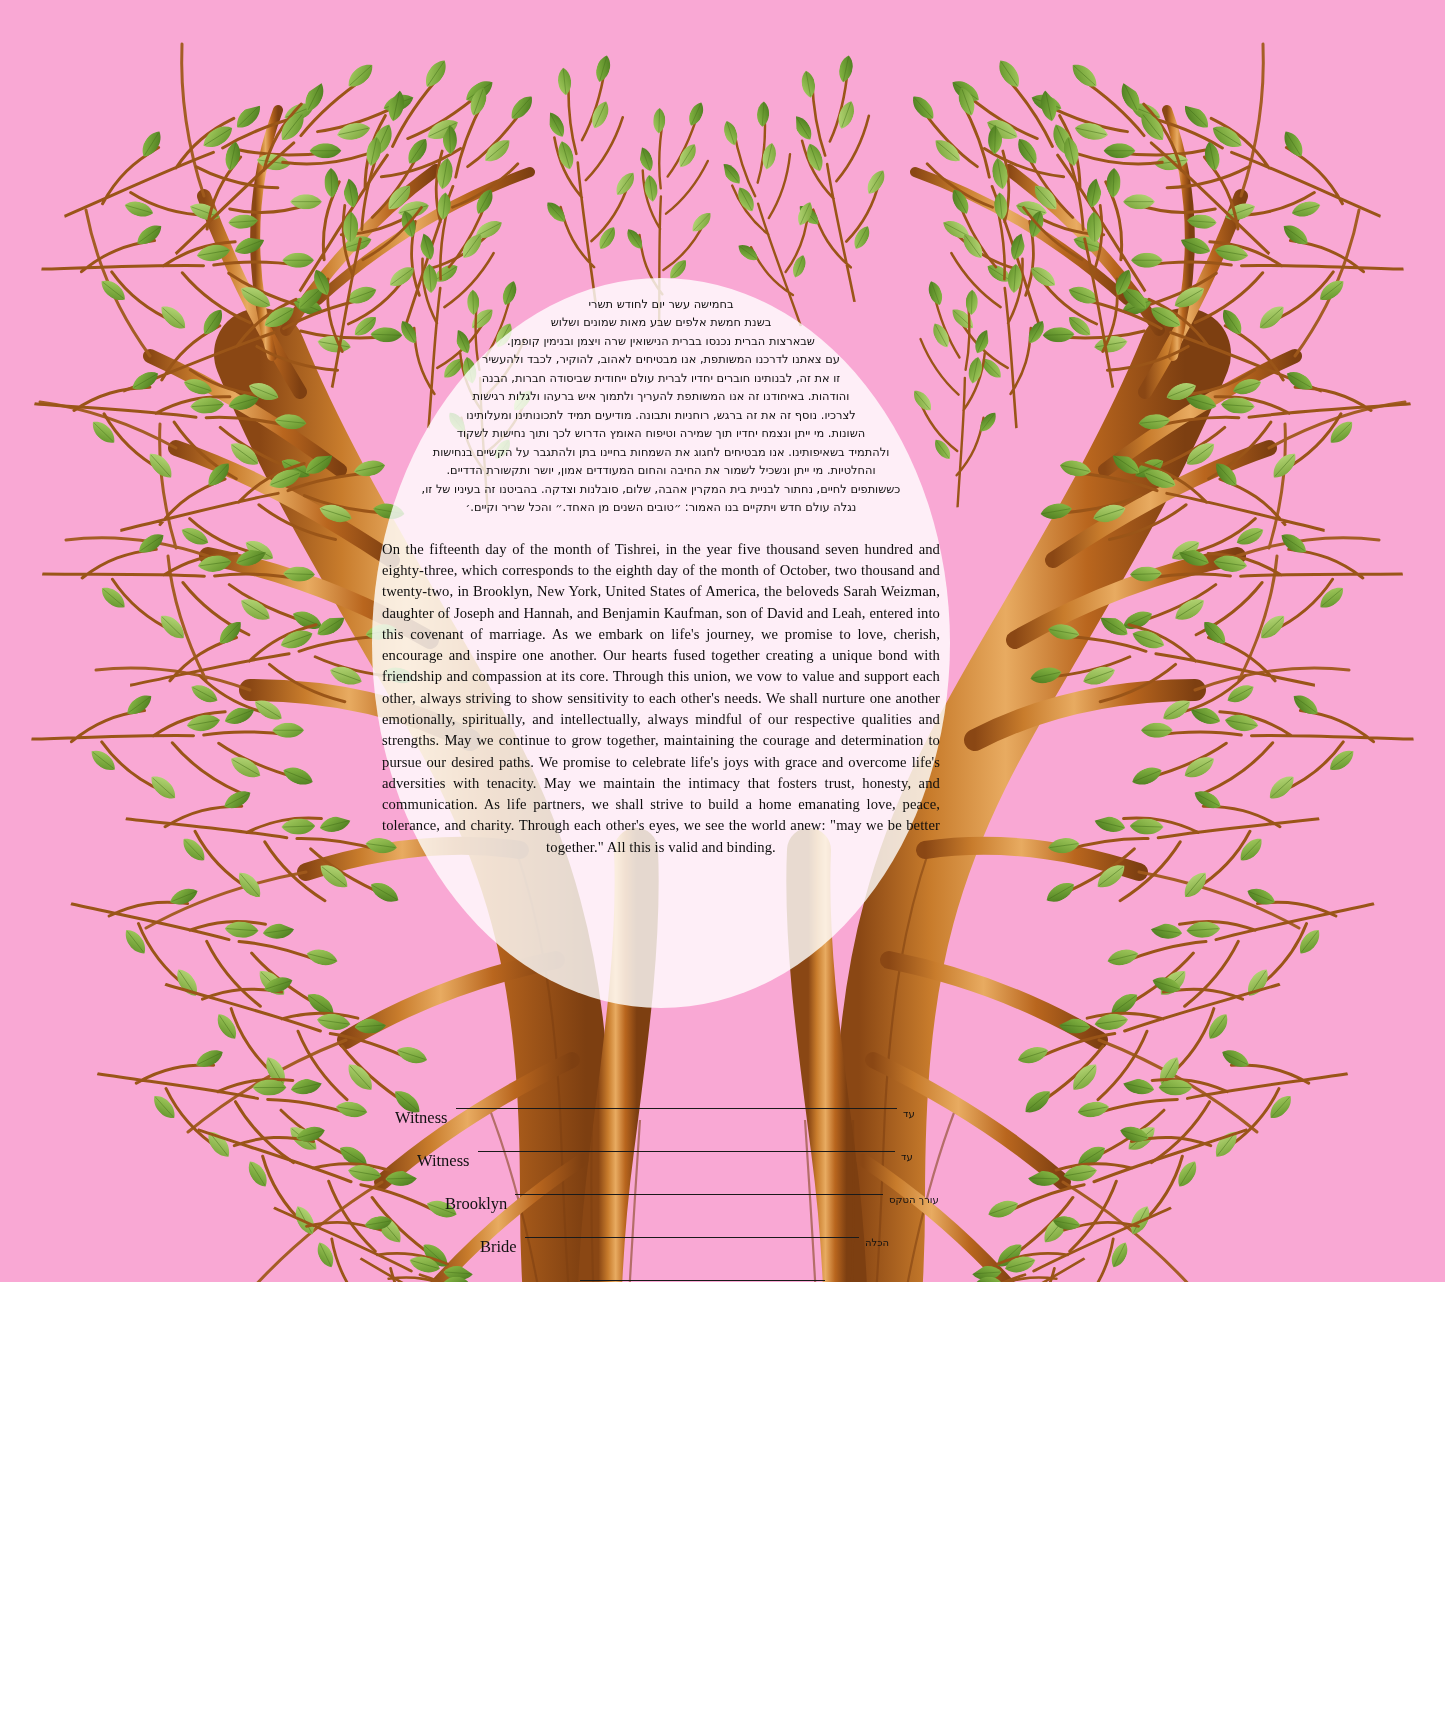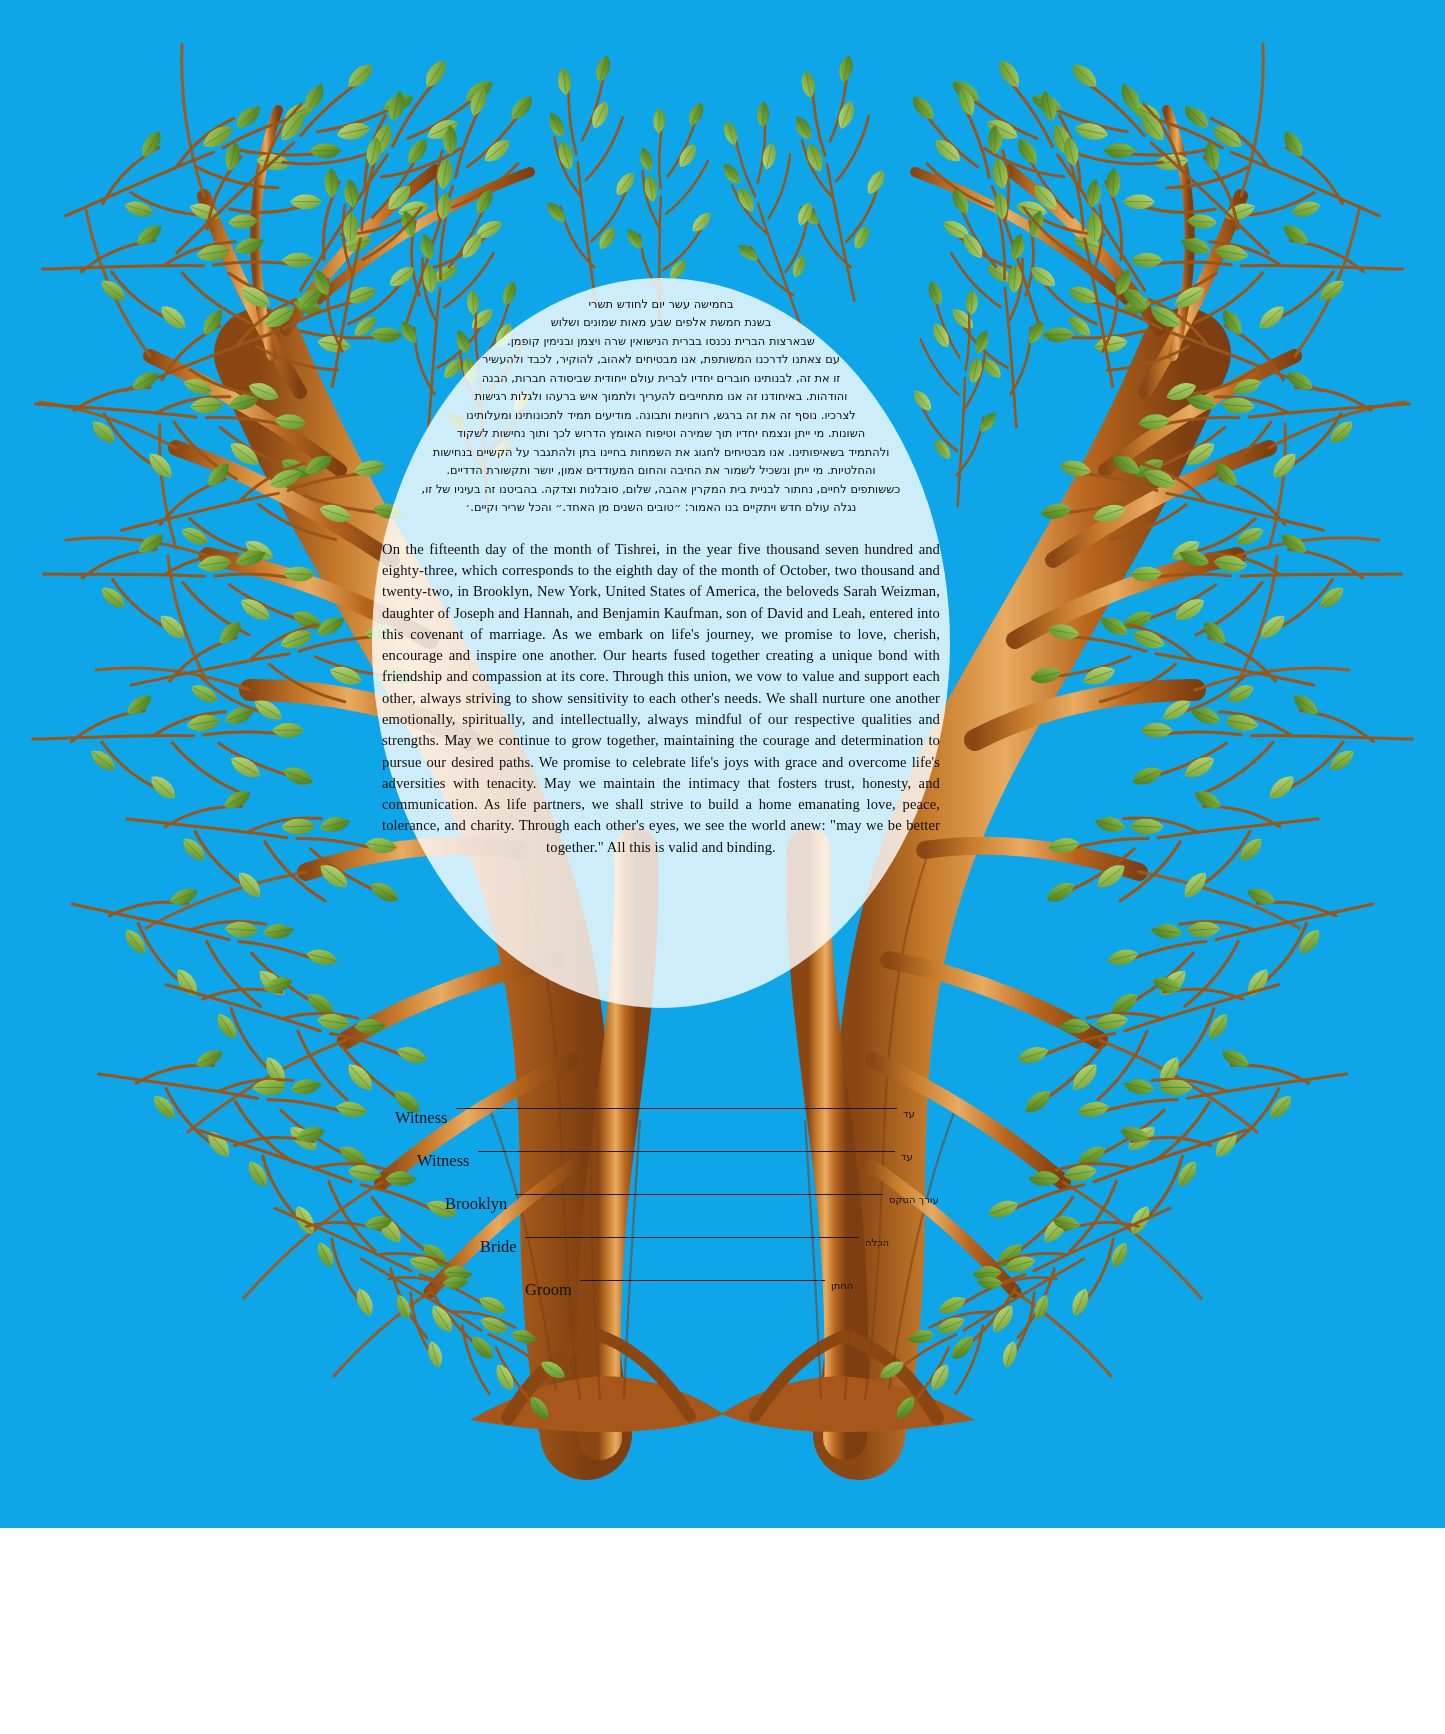--- a/index.html
+++ b/index.html
@@ -3,22 +3,22 @@
 <meta charset="utf-8">
 <style>
   html, body {
     margin: 0;
     padding: 0;
     background: #ffffff;
   }
   #page {
     position: relative;
     width: 1445px;
-    height: 1528px;
-    background: #0ea5e9;
+    height: 1282px;
+    background: #f9a8d4;
     overflow: hidden;
     font-family: "Liberation Serif", serif;
   }
 
   
   #artwork {
     position: absolute;
     inset: 0;
     pointer-events: none;
   }
@@ -339,21 +339,21 @@
   <div id="text-disc"></div>
 
   <div id="content">
 
     <div class="hebrew-block">
       <span class="hebrew-line">בחמישה עשר יום לחודש תשרי</span>
       <span class="hebrew-line">בשנת חמשת אלפים שבע מאות שמונים ושלוש</span>
       <span class="hebrew-line">שבארצות הברית נכנסו בברית הנישואין שרה ויצמן ובנימין קופמן.</span>
       <span class="hebrew-line">עם צאתנו לדרכנו המשותפת, אנו מבטיחים לאהוב, להוקיר, לכבד ולהעשיר</span>
       <span class="hebrew-line">זו את זה, לבנותינו חוברים יחדיו לברית עולם ייחודית שביסודה חברות, הבנה</span>
-      <span class="hebrew-line">והודהות. באיחודנו זה אנו מתחייבים להעריך ולתמוך איש ברעהו ולגלות רגישות</span>
+      <span class="hebrew-line">והודהות. באיחודנו זה אנו המשותפת להעריך ולתמוך איש ברעהו ולגלות רגישות</span>
       <span class="hebrew-line">לצרכיו. נוסף זה את זה ברגש, רוחניות ותבונה. מודיעים תמיד לתכונותינו ומעלותינו</span>
       <span class="hebrew-line">השונות. מי ייתן ונצמח יחדיו תוך שמירה וטיפוח האומץ הדרוש לכך ותוך נחישות לשקוד</span>
       <span class="hebrew-line">ולהתמיד בשאיפותינו. אנו מבטיחים לחגוג את השמחות בחיינו בתן ולהתגבר על הקשיים בנחישות</span>
       <span class="hebrew-line">והחלטיות. מי ייתן ונשכיל לשמור את החיבה והחום המעודדים אמון, יושר ותקשורת הדדיים.</span>
       <span class="hebrew-line">כששותפים לחיים, נחתור לבניית בית המקרין אהבה, שלום, סובלנות וצדקה. בהביטנו זה בעיניו של זו,</span>
       <span class="hebrew-line">נגלה עולם חדש ויתקיים בנו האמור: ״טובים השנים מן האחד.״ והכל שריר וקיים.׳</span>
     </div>
 
     <div class="english-block">On the fifteenth day of the month of Tishrei, in the year five thousand seven hundred and eighty-three, which corresponds to the eighth day of the month of October, two thousand and twenty-two, in Brooklyn, New York, United States of America, the beloveds Sarah Weizman, daughter of Joseph and Hannah, and Benjamin Kaufman, son of David and Leah, entered into this covenant of marriage. As we embark on life's journey, we promise to love, cherish, encourage and inspire one another. Our hearts fused together creating a unique bond with friendship and compassion at its core. Through this union, we vow to value and support each other, always striving to show sensitivity to each other's needs. We shall nurture one another emotionally, spiritually, and intellectually, always mindful of our respective qualities and strengths. May we continue to grow together, maintaining the courage and determination to pursue our desired paths. We promise to celebrate life's joys with grace and overcome life's adversities with tenacity. May we maintain the intimacy that fosters trust, honesty, and communication. As life partners, we shall strive to build a home emanating love, peace, tolerance, and charity. Through each other's eyes, we see the world anew: "may we be better together." All this is valid and binding.</div>
   </div>

